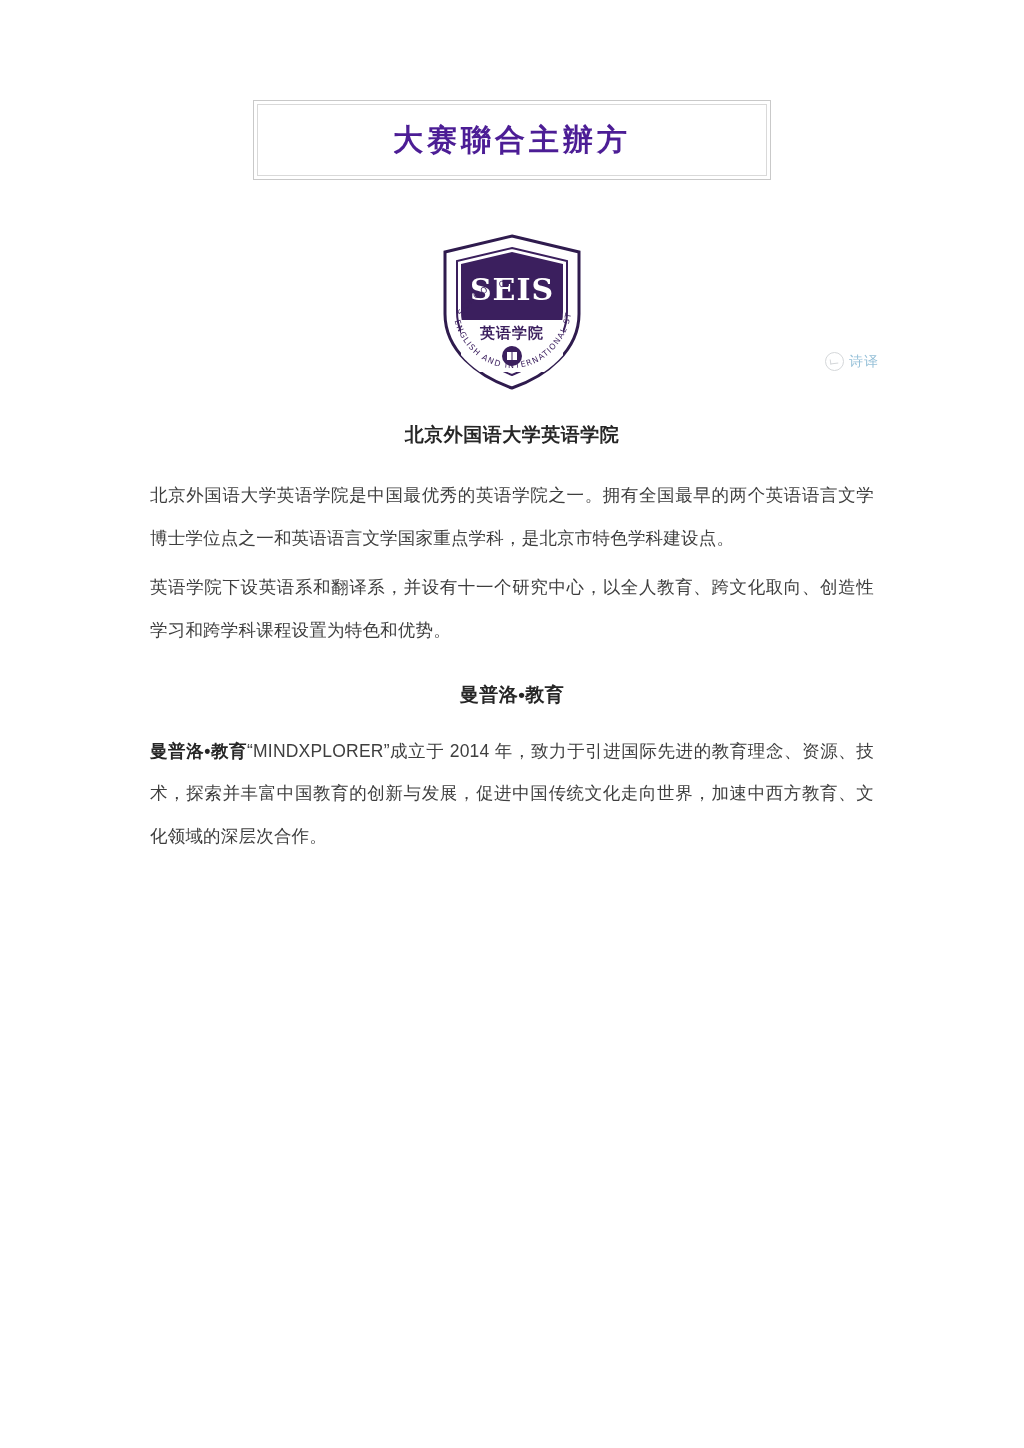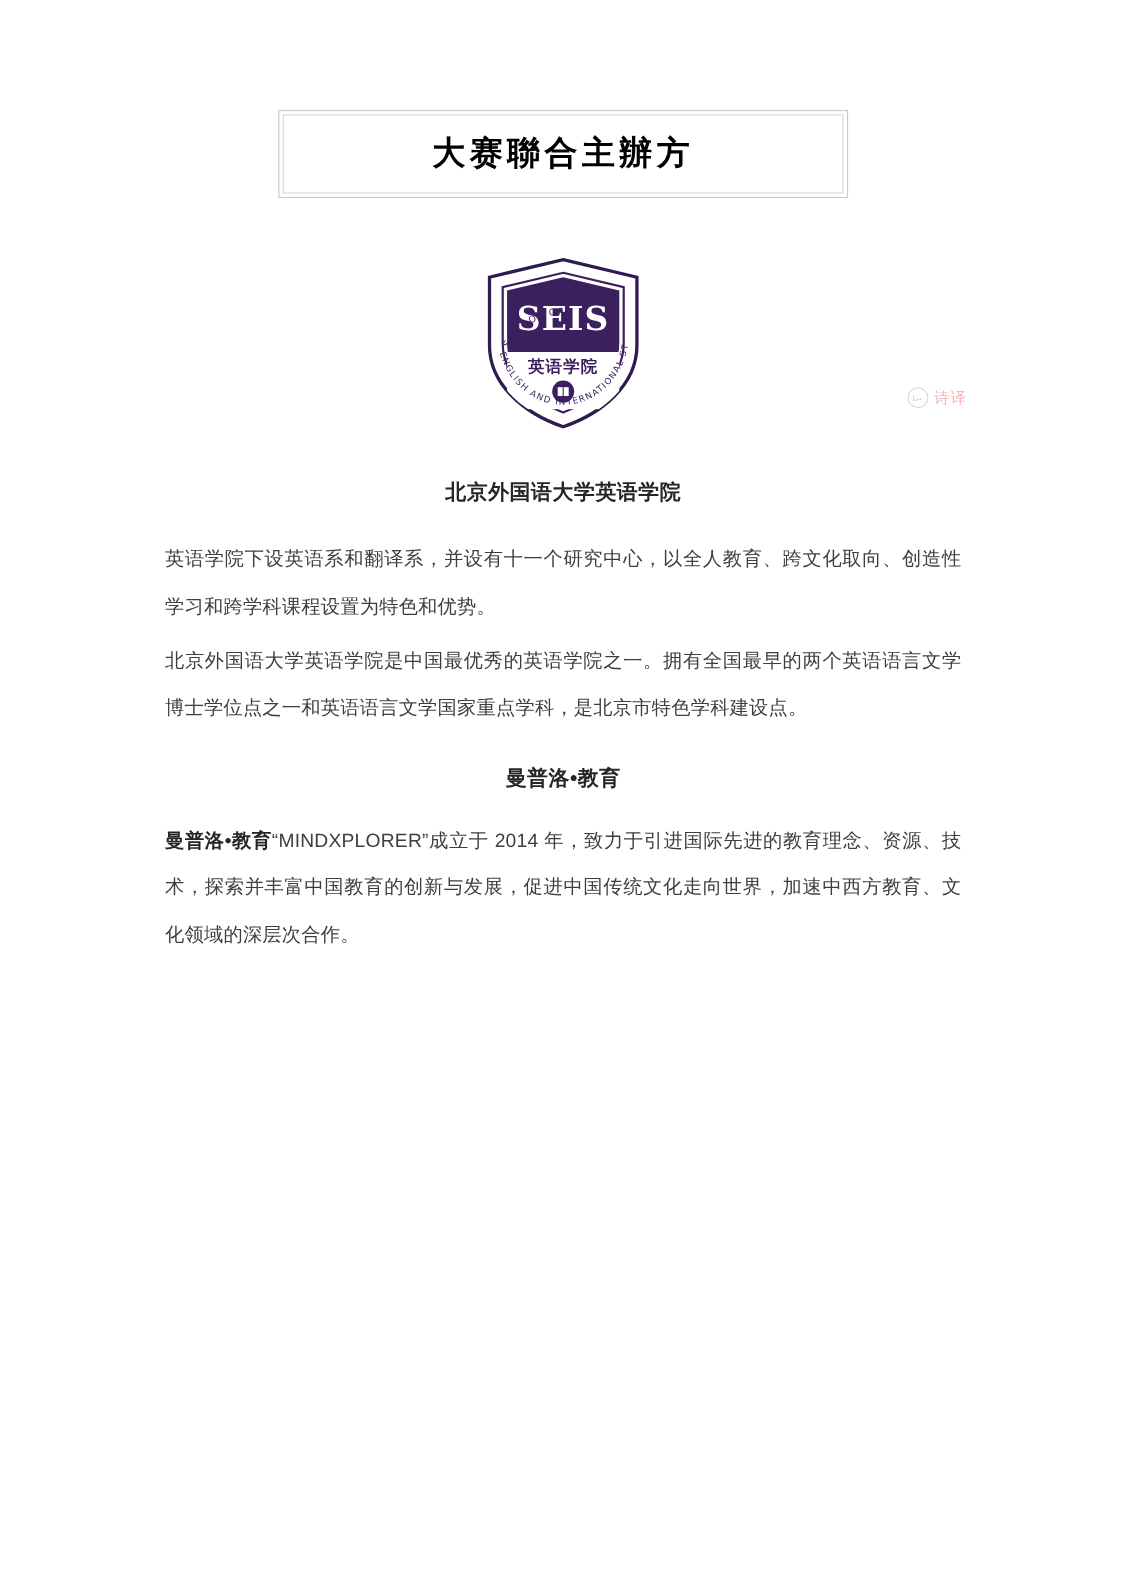--- a/index.html
+++ b/index.html
@@ -41,21 +41,21 @@
     box-sizing: border-box;
     display: flex;
     align-items: center;
     justify-content: center;
   }
   .banner-title {
     font-family: "DejaVu Serif", serif;
     font-weight: bold;
     font-size: 30px;
     letter-spacing: 4px;
-    color: #000000;
+    color: #4c1d95;
     line-height: 1;
   }
 
   
   .crest {
     position: absolute;
     left: 429px;
     top: 228px;
     width: 166px;
     height: 166px;
@@ -85,38 +85,38 @@
     left: 3.5px;
     top: 6px;
     width: 7px;
     height: 4px;
     border-left: 1.5px solid #9aa0a6;
     border-bottom: 1.5px solid #9aa0a6;
     transform: rotate(-8deg);
   }
   .wm-text {
     font-size: 14px;
-    color: #ef4444;
+    color: #0369a1;
     letter-spacing: 1px;
   }
 
   
   .content {
     position: absolute;
     left: 150px;
     top: 418px;
     width: 724px;
   }
 
   .heading {
     text-align: center;
     font-weight: bold;
     font-size: 19px;
     color: #262626;
-    margin: 17px 0 26px 0;
+    margin: 4px 0 26px 0;
     letter-spacing: 0.5px;
   }
 
   p.body {
     font-size: 17.5px;
     line-height: 2.45;
     color: #3e3e3e;
     margin: 0 0 6px 0;
     text-align: justify;
     letter-spacing: 0.2px;
@@ -225,22 +225,22 @@
 
   <div class="watermark">
     <span class="wm-circle"></span>
     <span class="wm-text">诗译</span>
   </div>
 
   <div class="content">
 
     <h2 class="heading">北京外国语大学英语学院</h2>
 
+    <p class="body">北京外国语大学英语学院是中国最优秀的英语学院之一。拥有全国最早的两个英语语言文学博士学位点之一和英语语言文学国家重点学科，是北京市特色学科建设点。</p>
     <p class="body">英语学院下设英语系和翻译系，并设有十一个研究中心，以全人教育、跨文化取向、创造性学习和跨学科课程设置为特色和优势。</p>
-    <p class="body">北京外国语大学英语学院是中国最优秀的英语学院之一。拥有全国最早的两个英语语言文学博士学位点之一和英语语言文学国家重点学科，是北京市特色学科建设点。</p>
 
 
     <h2 class="heading2">曼普洛•教育</h2>
 
     <p class="body"><span class="inline-strong">曼普洛•教育</span><span>“MINDXPLORER”成立于 2014 年，致力于引进国际先进的教育理念、资源、技术，探索并丰富中国教育的创新与发展，促进中国传统文化走向世界，加速中西方教育、文化领域的深层次合作。</span></p>
 
   </div>
 </div>
 
 </body></html>

